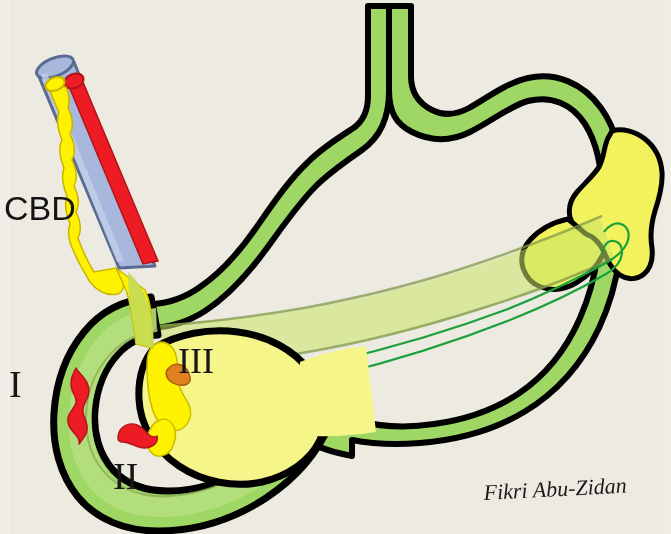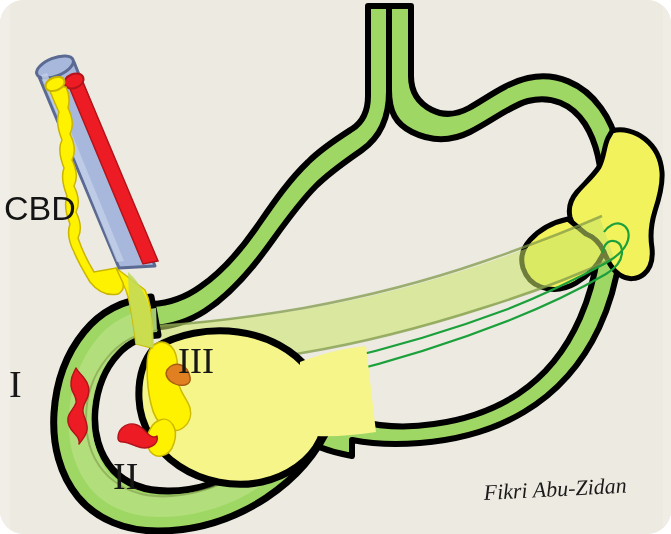--- a/index.html
+++ b/index.html
@@ -8,21 +8,20 @@
     padding: 0;
     background: #ffffff;
   }
   #figure-root {
     position: relative;
     width: 671px;
     height: 534px;
     overflow: hidden;
     font-family: "Liberation Sans", sans-serif;
     background: #EDEBE1;
-    border-radius: 24px;
   }
   #figure-svg {
     position: absolute;
     left: 0;
     top: 0;
     width: 671px;
     height: 534px;
     display: block;
   }
   .label-text {

